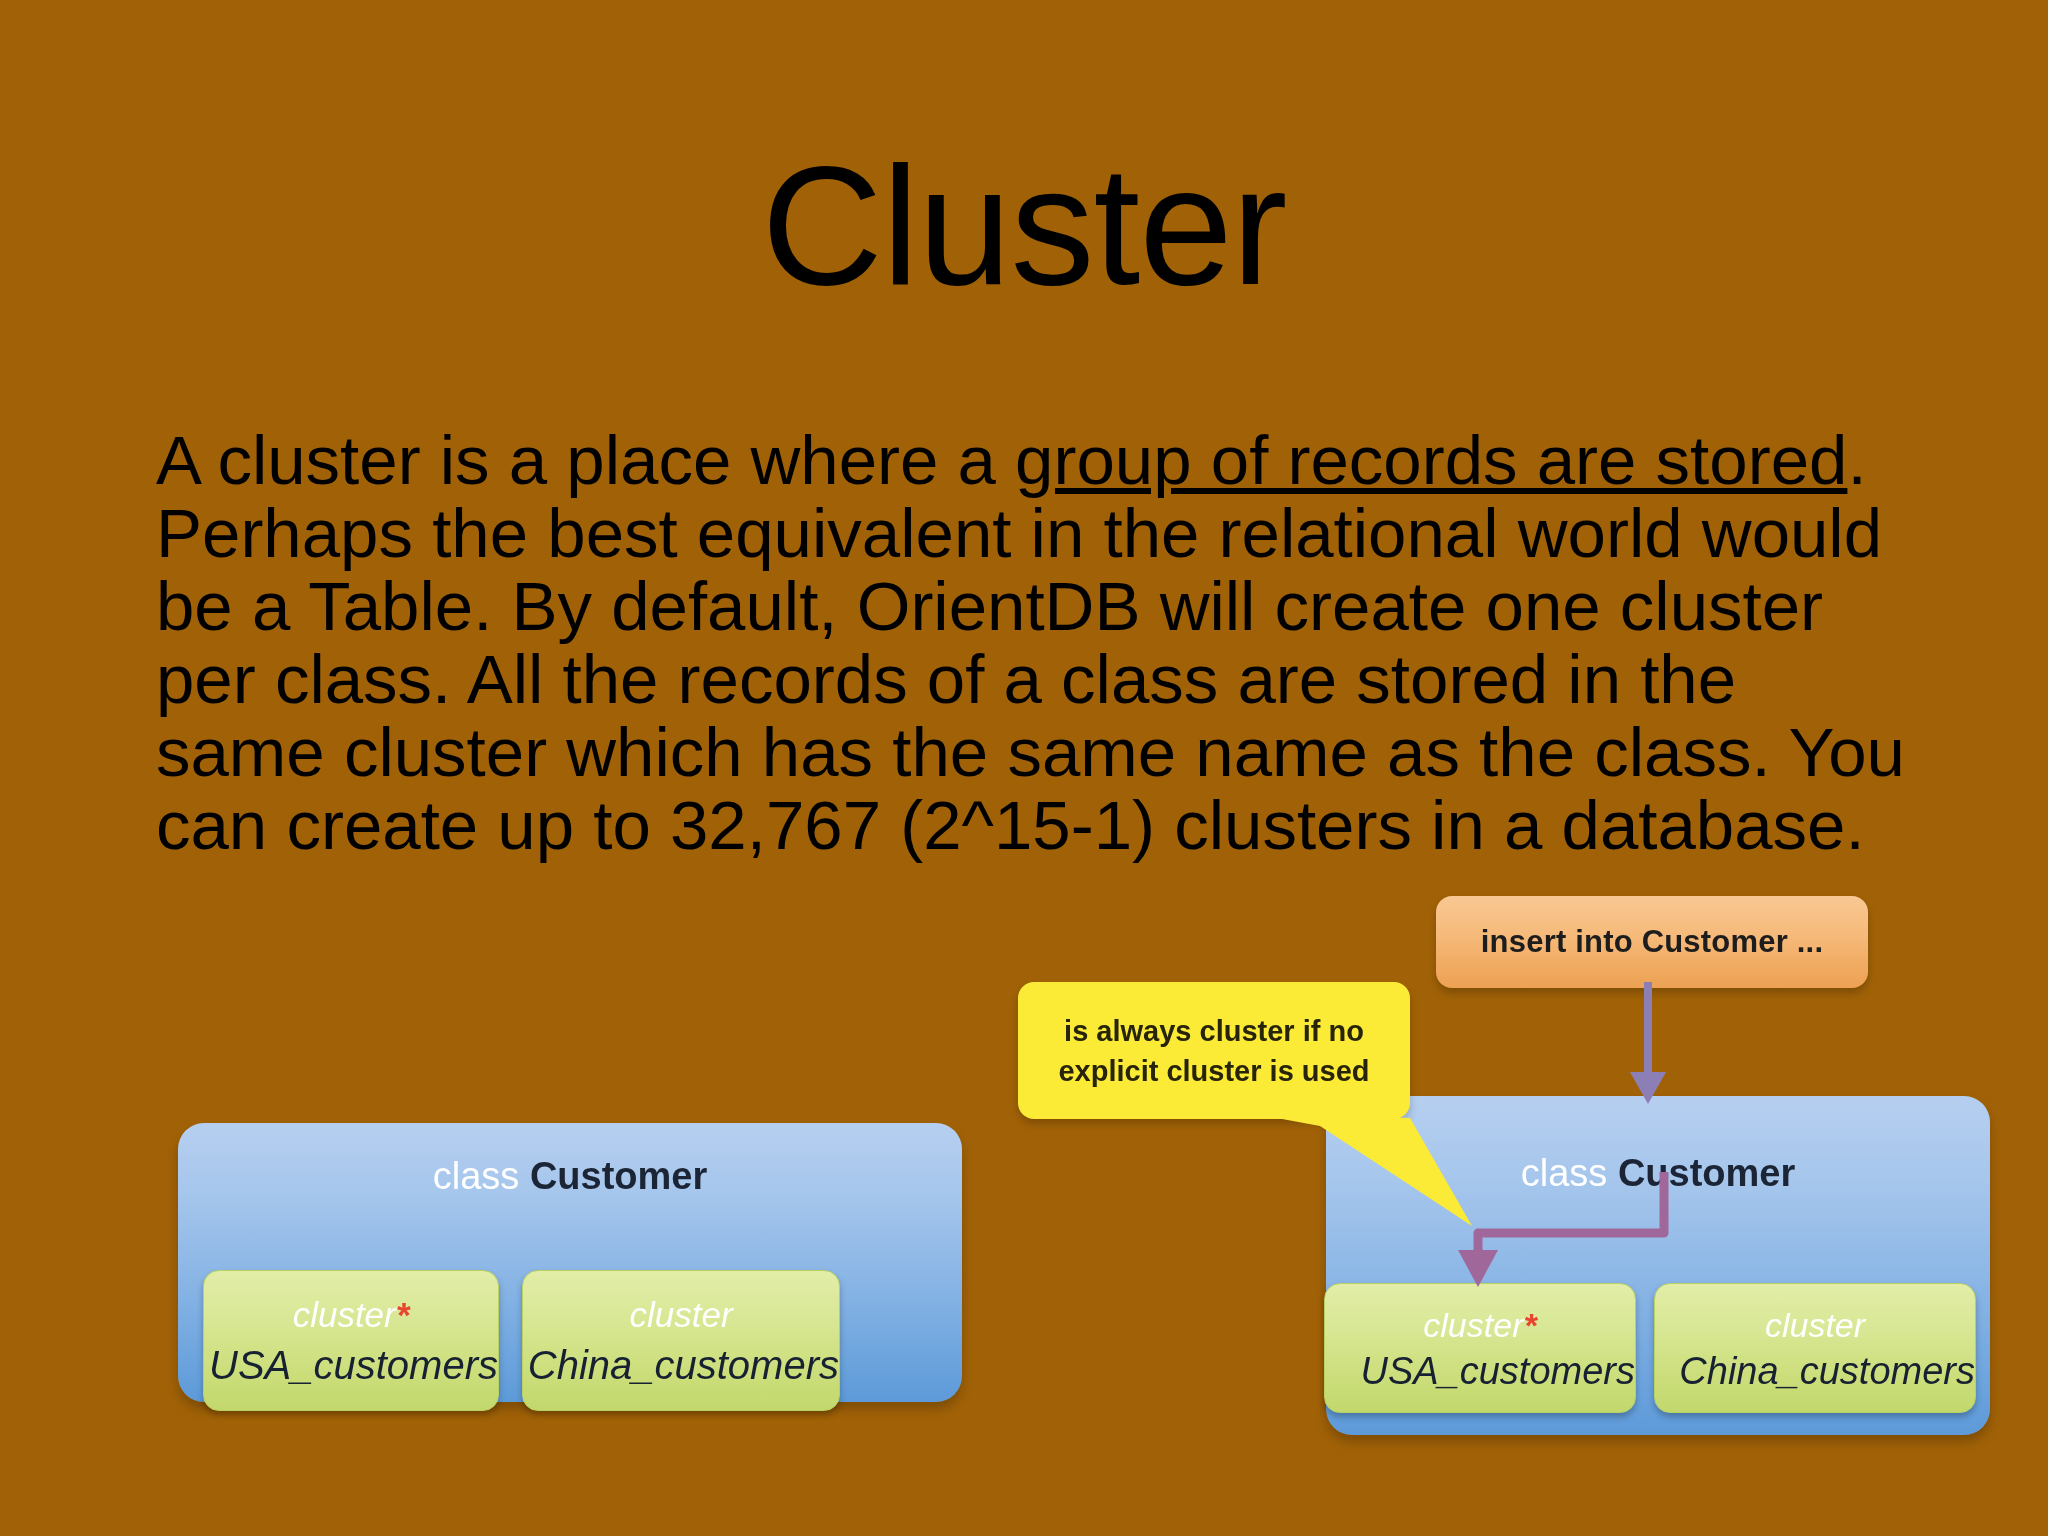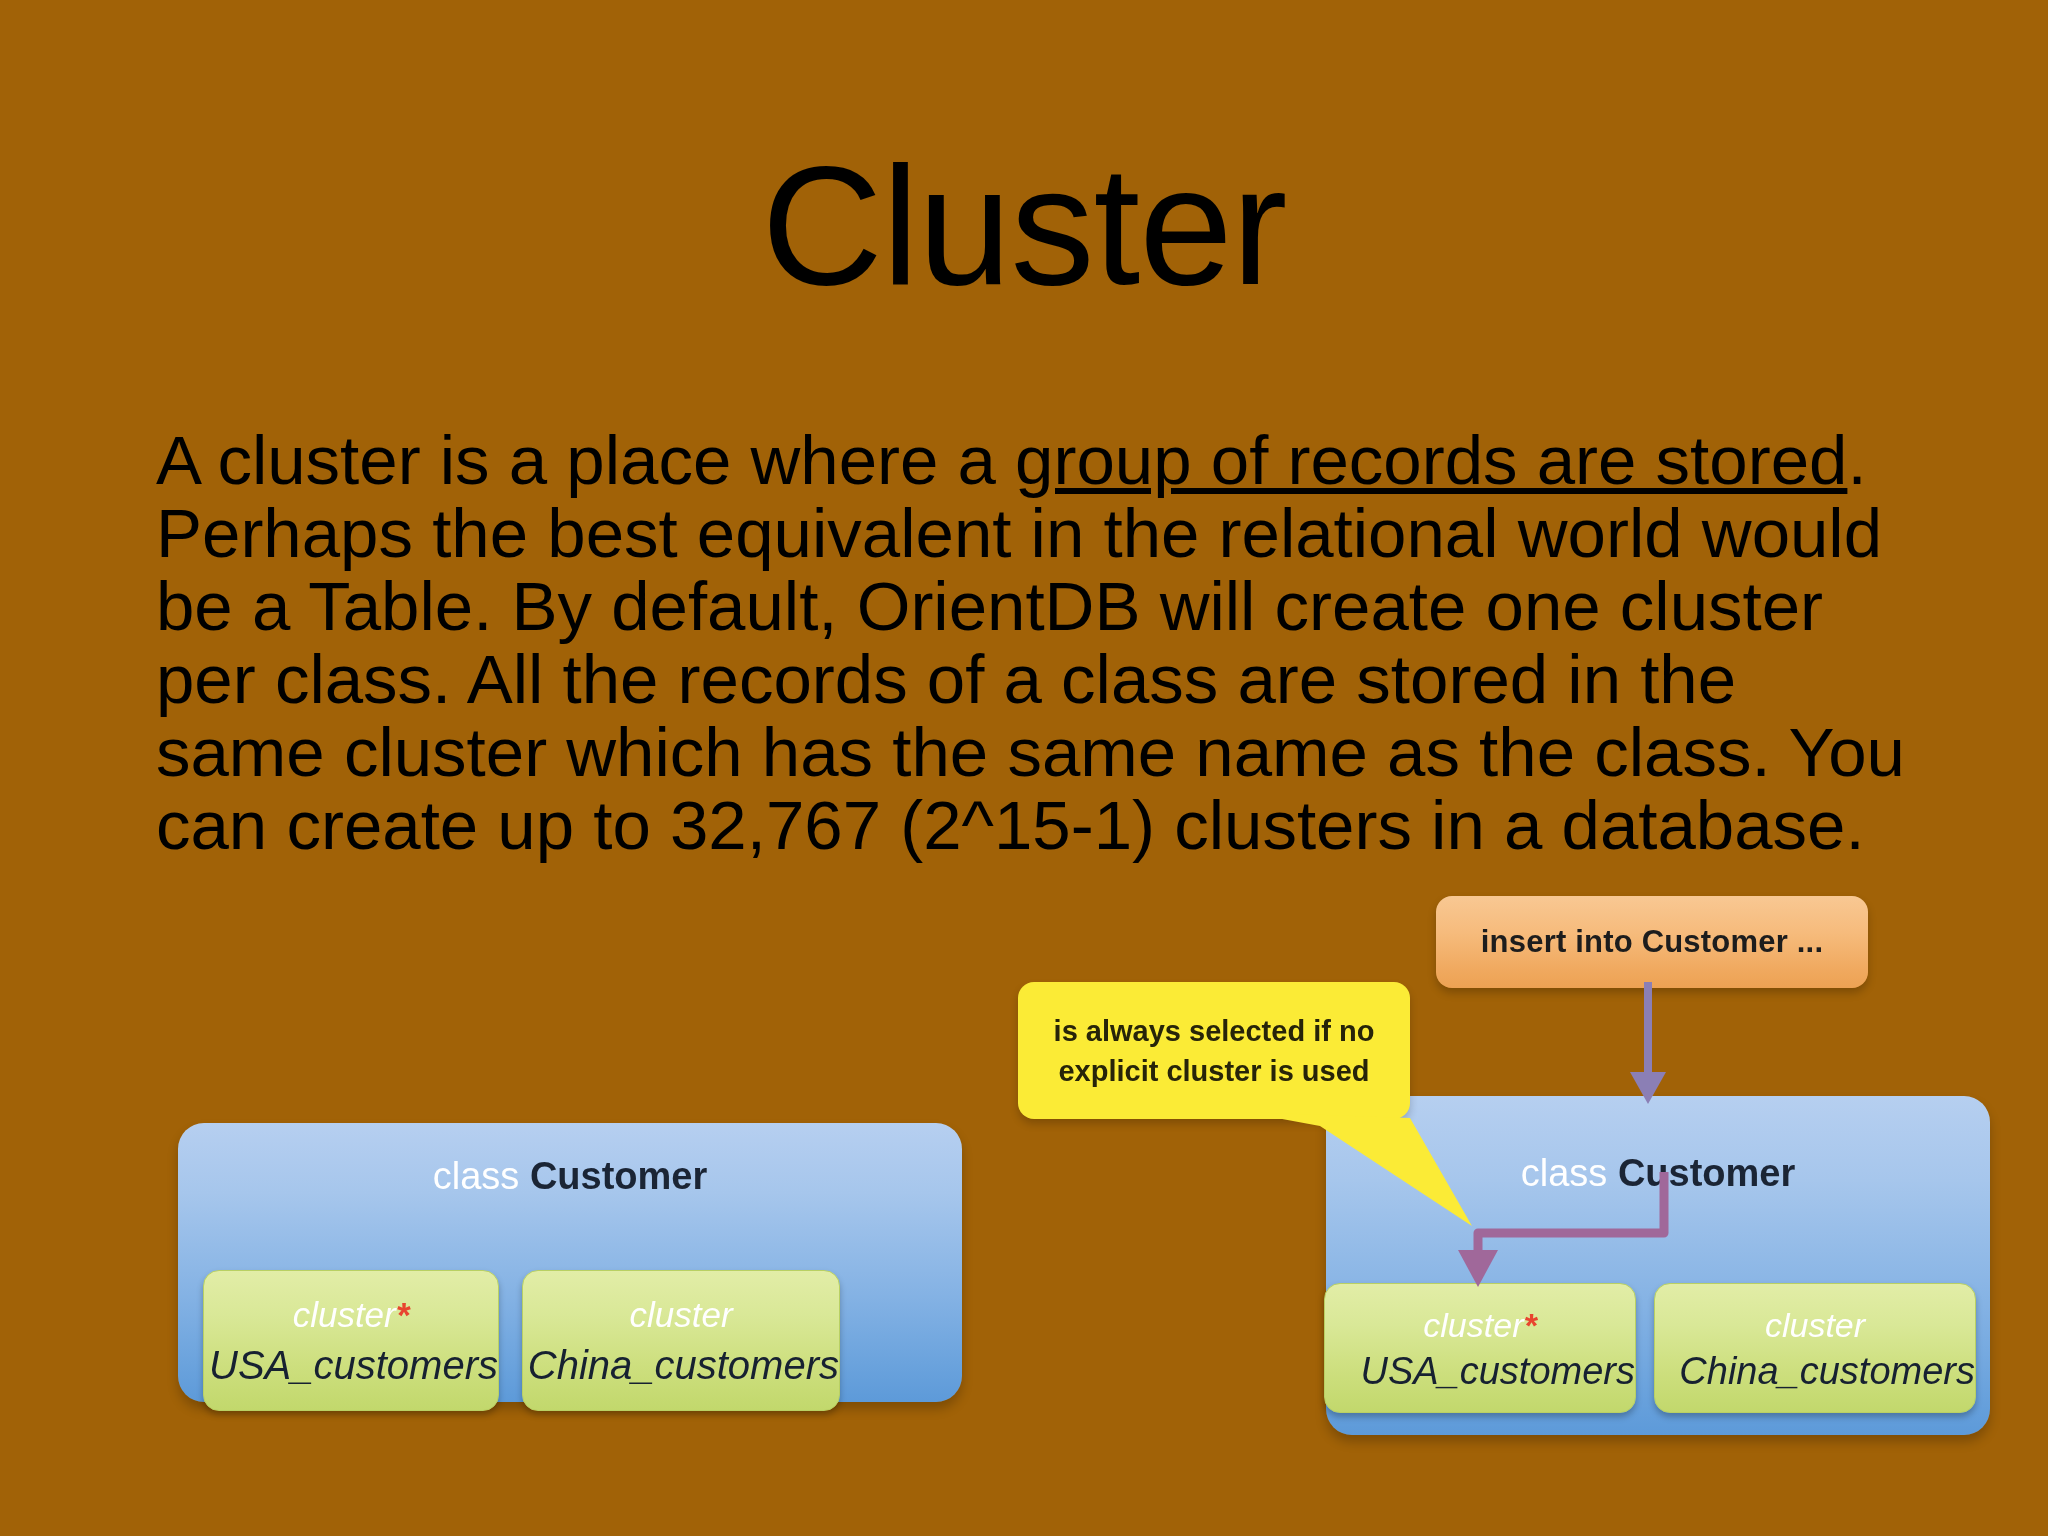--- a/index.html
+++ b/index.html
@@ -232,21 +232,21 @@
 
       <div class="cluster-box" style="left:328px; top:187px; width:322px; height:130px;">
         <div class="cluster-kw" style="top:22px; font-size:34px;">
           <span>cluster</span><span class="star"></span>
         </div>
         <div class="cluster-name" style="top:66px; font-size:38px;"><span>China_customers</span></div>
       </div>
     </div>
 
     <div class="callout" style="left:1018px; top:982px; width:392px; height:137px;">
-      <div>is always selected if no</div>
+      <div>is always cluster if no</div>
       <div>explicit cluster is used</div>
     </div>
   </div>
 
   <svg class="svg-layer" viewBox="0 0 2048 1536" xmlns="http://www.w3.org/2000/svg">
 
     <polygon points="1244,1112 1410,1118 1472,1226 1320,1126" fill="#fbeb36"></polygon>
 
     <g>
       <line x1="1648" y1="982" x2="1648" y2="1078" stroke="#8b7fb5" stroke-width="8"></line>

